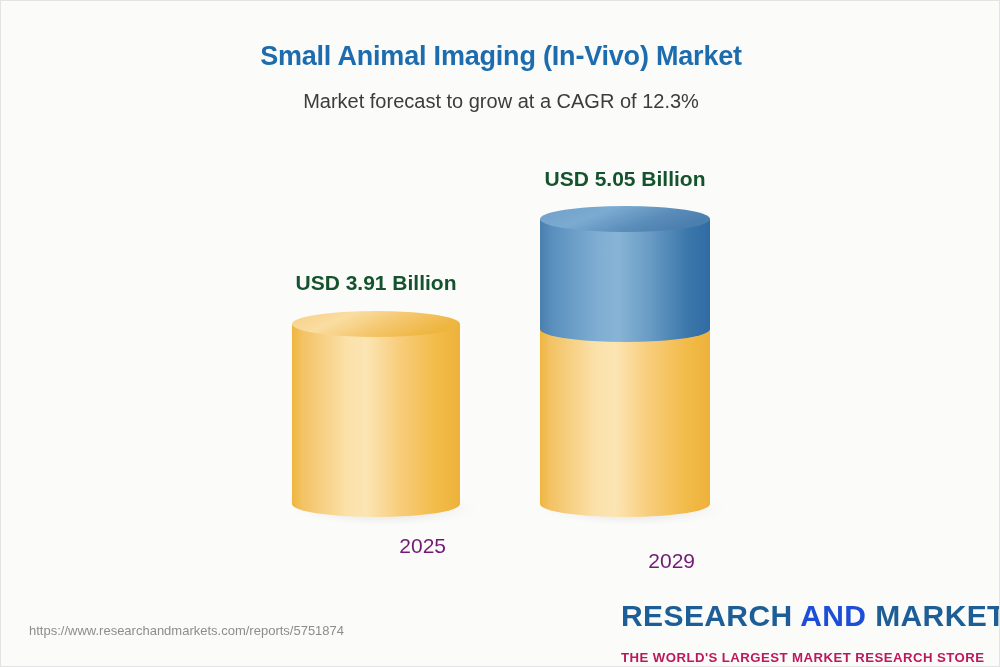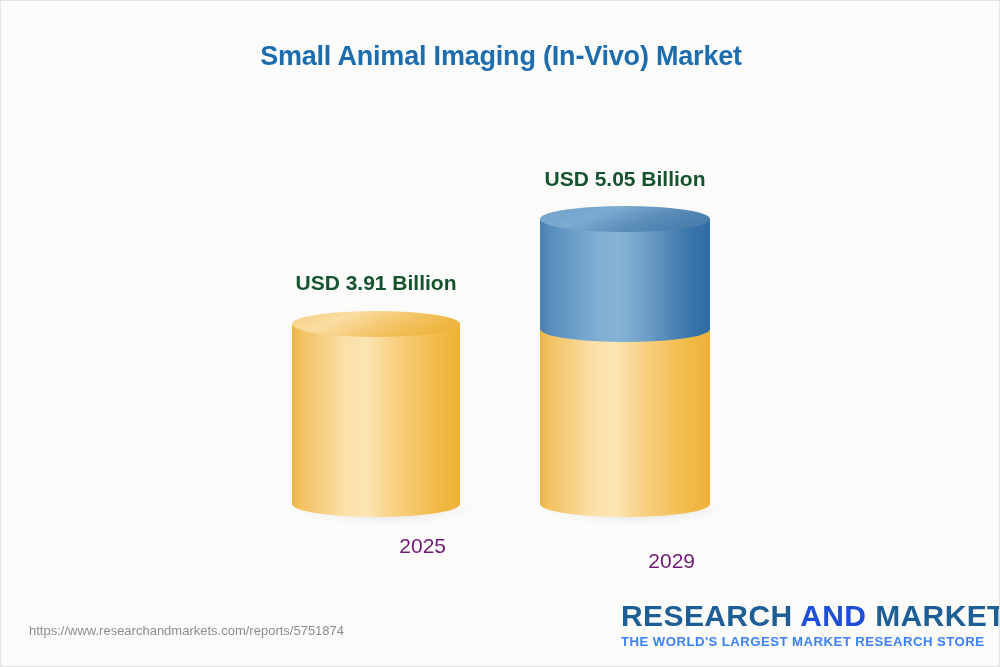--- a/index.html
+++ b/index.html
@@ -89,32 +89,33 @@
     color: #1d5e96;
     white-space: nowrap;
   }
   #brand-wordmark .and {
     color: #1d4ed8;
   }
   #brand-tagline {
     font-size: 13.2px;
     font-weight: bold;
     letter-spacing: 0.45px;
-    color: #3b82f6;
+    color: #be185d;
     white-space: nowrap;
-    margin-top: 2px;
+    margin-top: 18px;
   }
 </style>
 </head>
 <body>
 
 <div id="page">
 
   <div id="chart-title">Small Animal Imaging (In-Vivo) Market</div>
 
+  <div id="chart-subtitle">Market forecast to grow at a CAGR of 12.3%</div>
 
   <div id="plot">
 
     <svg width="1000" height="600" viewBox="0 0 1000 600">
       <defs>
 
         <linearGradient id="goldBody" x1="0" y1="0" x2="1" y2="0">
           <stop offset="0%" stop-color="#eeb53f"></stop>
           <stop offset="6%" stop-color="#f3c263"></stop>
           <stop offset="32%" stop-color="#fbe0a8"></stop>

